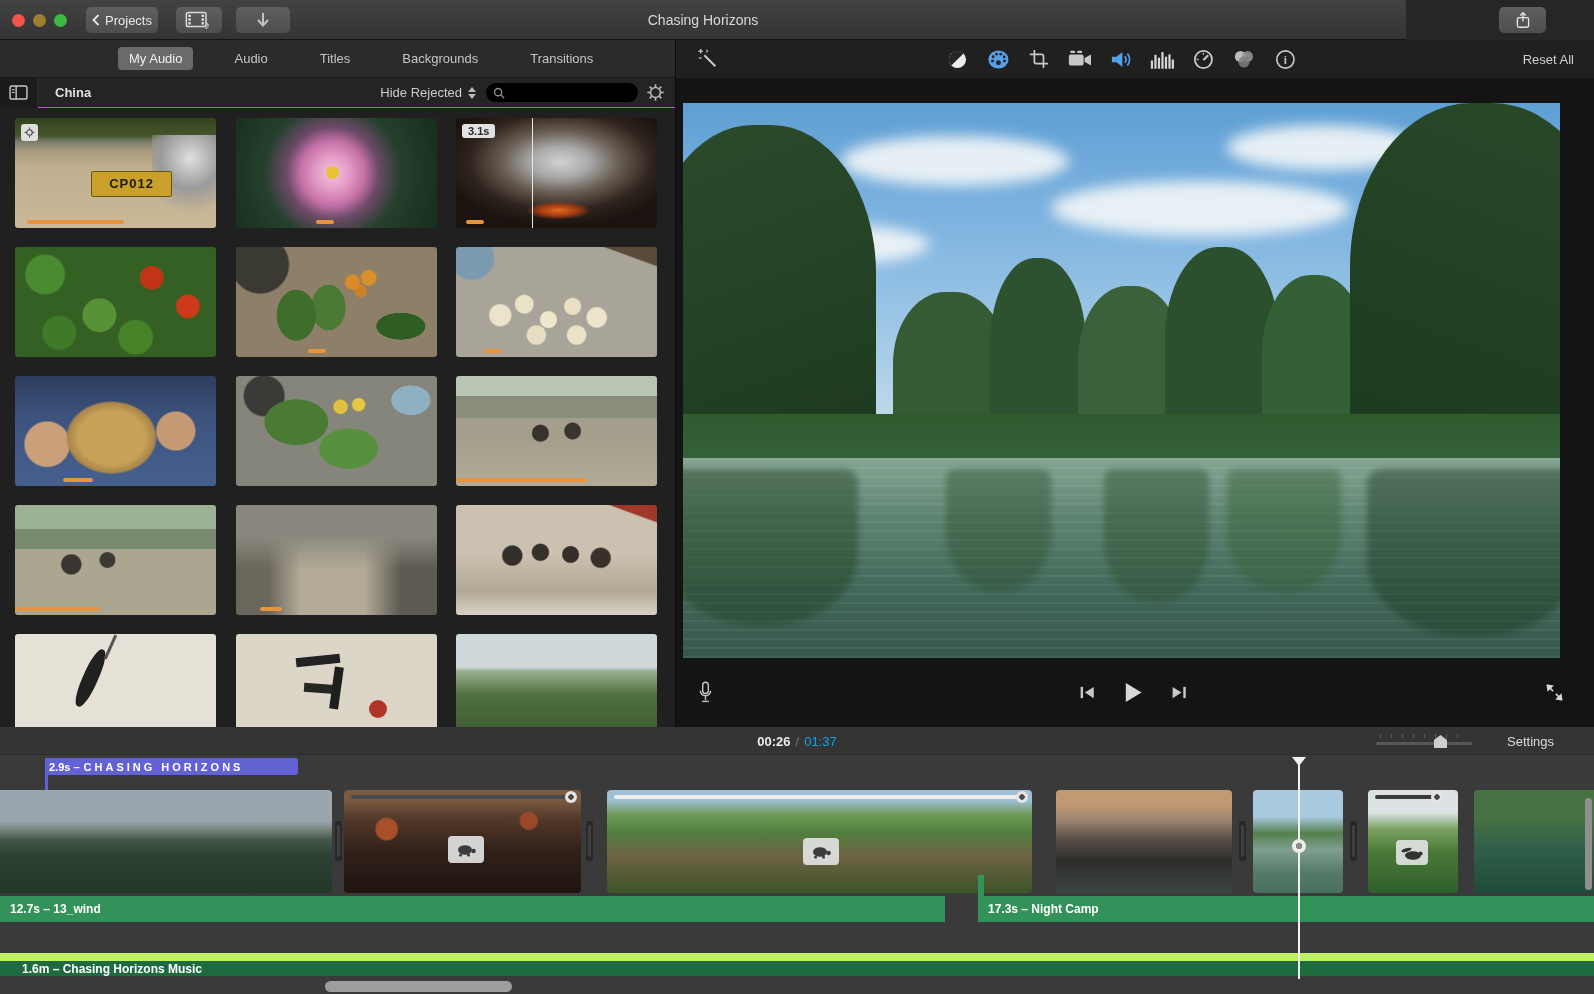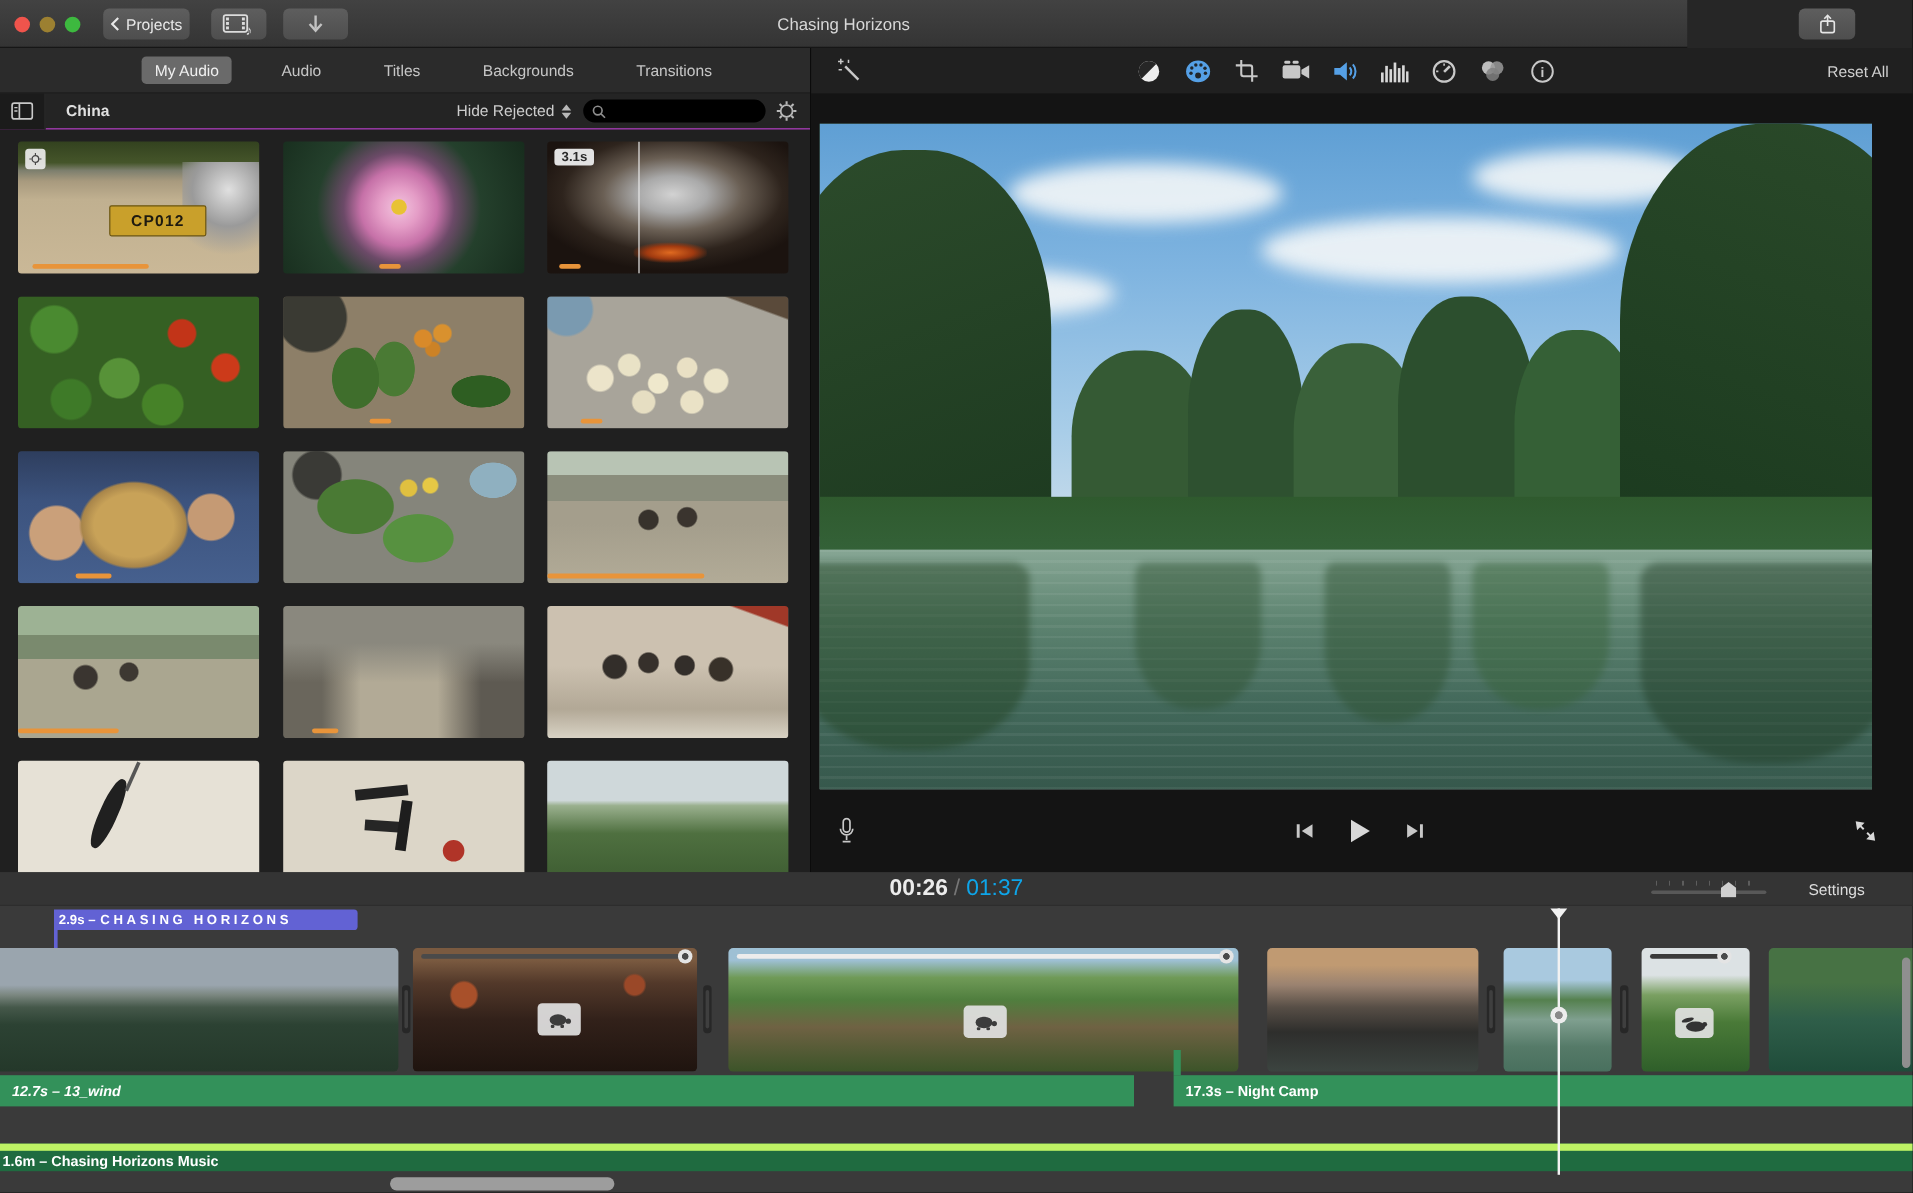--- a/index.html
+++ b/index.html
@@ -79,21 +79,21 @@
   .viewer-controls { position:absolute; left:0; top:618px; width:100%; height:69px; background:#141414;
     display:flex; align-items:center; }
   .mic-btn { margin-left:17px; }
   .transport-center { position:absolute; left:50%; transform:translateX(-52%); display:flex; gap:22px; align-items:center; }
   .fullscreen-btn { position:absolute; right:28px; }
 
   
   .timeline { position:absolute; left:0; top:727px; width:1594px; height:267px; background:#3a3a3a; }
   .tl-header { position:absolute; left:0; top:0; width:100%; height:28px; background:#343434; border-bottom:1px solid #2d2d2d; }
   .timecode { position:absolute; left:0; right:0; top:0; height:28px; display:flex; align-items:center;
-    justify-content:center; gap:5px; font-size:19px; }
+    justify-content:center; gap:5px; font-size:13px; }
   .tc-cur { color:#ececec; font-weight:bold; }
   .tc-sep { color:#767676; }
   .tc-tot { color:#0ea5e9; }
   .zoom-slider { position:absolute; right:122px; top:6px; width:96px; height:16px; }
   .zs-ticks { position:absolute; left:4px; right:4px; top:1px; height:4px;
     background:repeating-linear-gradient(90deg,#5d5d5d 0 1px, transparent 1px 11px); }
   .zs-track { position:absolute; left:0; right:0; top:9px; height:3px; background:#585858; border-radius:2px; }
   .zs-thumb { position:absolute; left:58px; top:2px; width:13px; height:13px; background:#cfcfcf;
     clip-path:polygon(50% 0, 100% 38%, 100% 100%, 0 100%, 0 38%); }
   .settings-label { position:absolute; right:40px; top:0; height:28px; display:flex; align-items:center;
@@ -109,22 +109,22 @@
   .trans-handle::after { content:""; position:absolute; left:2px; top:4px; bottom:4px; width:3px; background:#3f3f3f; border-radius:2px; }
   .speed-bar { position:absolute; left:7px; right:7px; top:5px; height:4px; border-radius:2px; }
   .speed-knob { position:absolute; right:-3px; top:-4px; width:12px; height:12px; border-radius:50%;
     background:radial-gradient(circle,#4a4a4a 0 2.5px,#e4e4e4 3px); }
   .speed-badge { position:absolute; width:36px; height:27px; background:rgba(226,226,226,.92); border-radius:4px;
     display:flex; align-items:center; justify-content:center; }
   .audio-bar { position:absolute; top:141px; height:26px; background:#33915a; color:#fff; font-size:12px;
     font-weight:bold; display:flex; align-items:center; padding-left:10px; }
   .audio-nub { position:absolute; left:978px; top:120px; width:6px; height:21px; background:#33915a; }
   .music-bar { position:absolute; left:0; top:198px; width:1594px; height:23px; background:#1f6b40;
-    border-top:6px solid #bef264; color:#fff; font-size:12px; font-weight:bold; display:flex;
-    align-items:center; padding-left:2px; }
+    border-top:8px solid #bef264; color:#fff; font-size:12px; font-weight:bold; display:flex;
+    align-items:center; padding-left:22px; }
   .playhead { position:absolute; left:1292px; top:2px; width:14px; height:222px; pointer-events:auto; }
   .ph-line { position:absolute; left:6px; top:0; width:2px; height:100%; background:#f2f2f2; }
   .ph-tri { position:absolute; left:0; top:0; width:0; height:0; border-left:7px solid transparent;
     border-right:7px solid transparent; border-top:9px solid #f2f2f2; }
   .ph-dot { position:absolute; left:0; top:82px; width:14px; height:14px; border-radius:50%;
     background:radial-gradient(circle,#8a8a8a 0 3px,#ededed 3.5px); }
   .h-scrollbar { position:absolute; left:325px; top:226px; width:187px; height:11px; background:#9d9d9d; border-radius:6px; }
   .v-scrollbar { position:absolute; left:1585px; top:43px; width:7px; height:92px; background:#8f8f8f; border-radius:4px; }
 </style>
 </head>
@@ -533,21 +533,21 @@
           <svg width="24" height="14" viewBox="0 0 24 14">
               <ellipse cx="13" cy="9.5" rx="8" ry="4.2" fill="#333"></ellipse>
               <ellipse cx="6.5" cy="4" rx="5.2" ry="1.7" fill="#333" transform="rotate(-16 6.5 4)"></ellipse>
               <circle cx="20.6" cy="7.6" r="2" fill="#333"></circle>
             </svg>
         </div>
       </div>
 
       <div class="clip" style="left:1474px; width:120px; background:linear-gradient(180deg,#477244 0 28%,#2f5e49 58%,#1f4c3a 100%); border-radius:4px 0 0 4px;"></div>
 
-      <div class="audio-bar" style="left:0; width:945px;font-style:italic;">
+      <div class="audio-bar" style="left:0; width:945px;">
         <span>12.7s – 13_wind</span>
       </div>
       <div class="audio-nub"></div>
       <div class="audio-bar" style="left:978px; width:616px;">
         <span>17.3s – Night Camp</span>
       </div>
 
       <div class="music-bar">
         <span>1.6m – Chasing Horizons Music</span>
       </div>

